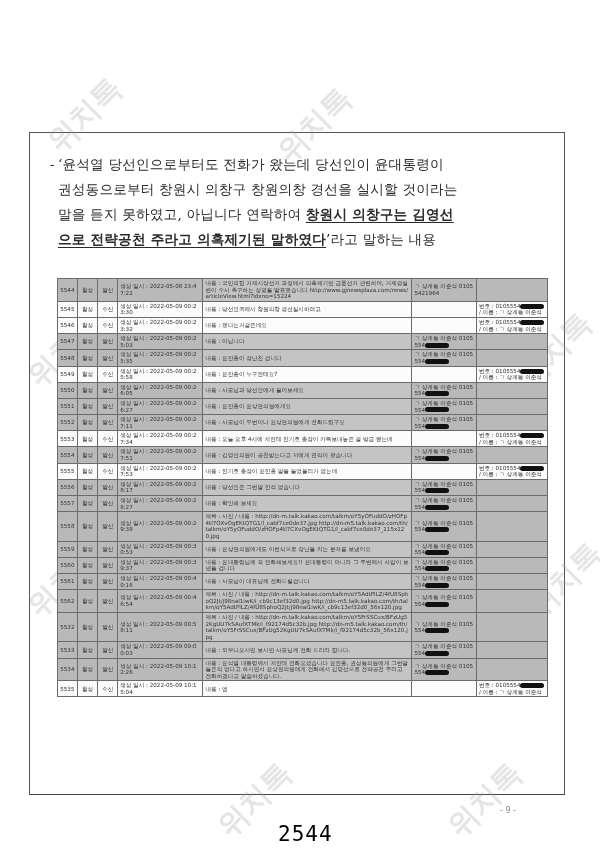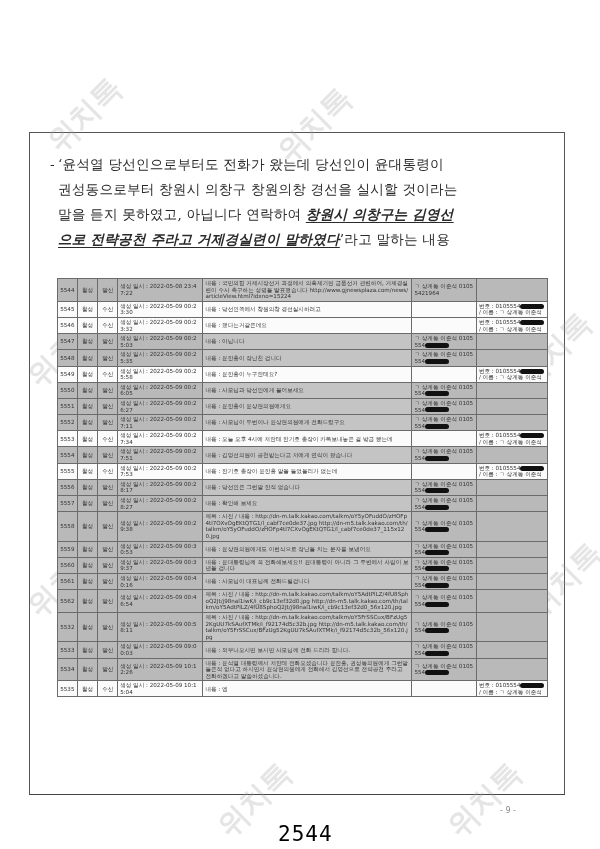--- a/index.html
+++ b/index.html
@@ -10,21 +10,21 @@
   .frame {
     position:absolute; left:29px; top:132px; width:536px; height:663px;
     border:1px solid #555; border-bottom:1px solid #444; box-sizing:border-box;
   }
   .quote {
     position:absolute; left:58px; top:152px; width:480px;
     font-family:"DejaVu Serif", serif; font-size:13.6px; line-height:25px; color:#2a2a2a;
     letter-spacing:0.2px;
   }
   .quote .dash { position:absolute; left:-8px; top:0; }
-  .quote .ul { text-decoration:underline; text-underline-offset:3px; font-weight:bold;font-style:italic; }
+  .quote .ul { text-decoration:underline; text-underline-offset:3px; font-weight:bold; }
   table.log {
     position:absolute; left:57px; top:278px; width:491px; border-collapse:collapse;
     font-size:5.6px; line-height:6.6px; color:#333; table-layout:fixed;
   }
   table.log td {
     border:1px solid #6b6b6b; padding:1px 2px; vertical-align:middle; word-break:break-all;
     overflow:hidden;
   }
   table.log tr.sent td { background:#b9b9b9; }
   table.log tr.recv td { background:#fbfbfb; }
@@ -61,21 +61,21 @@
 <div class="wm" style="left:20px;top:560px;">위치톡</div>
 <div class="wm" style="left:520px;top:560px;">위치톡</div>
 <div class="wm" style="left:210px;top:780px;">위치톡</div>
 <div class="wm" style="left:440px;top:780px;">위치톡</div>
 
 <div class="quote">
   <span class="dash">-</span>
   <div>‘윤석열 당선인으로부터도 전화가 왔는데 당선인이 윤대통령이</div>
   <div>권성동으로부터 창원시 의창구 창원의창 경선을 실시할 것이라는</div>
   <div><span>말을 듣지 못하였고, 아닙니다 연락하여 </span><span class="ul">창원시 의창구는 김영선</span></div>
-  <div><span class="ul">으로 전략공천 주라고 거제경실련이 말하였다</span><span>’라고 말하는 내용</span></div>
+  <div><span class="ul">으로 전략공천 주라고 의혹제기된 말하였다</span><span>’라고 말하는 내용</span></div>
 </div>
 
 <table class="log">
   <tbody id="log-body">
       <tr class="sent">
         <td class="c-id">5544</td>
         <td class="c-st">활성</td>
         <td class="c-dir">발신</td>
         <td class="c-time">생성 일시 : 2022-05-08 23:47:22</td>
         <td class="c-content">내용 : 국민의힘 거제시장선거 과정에서 의혹제기된 금품선거 관련하여, 거제경실련이 수사 촉구하는 성명을 발표했습니다 http://www.gjnewsplaza.com/news/articleView.html?idxno=15224</td>

